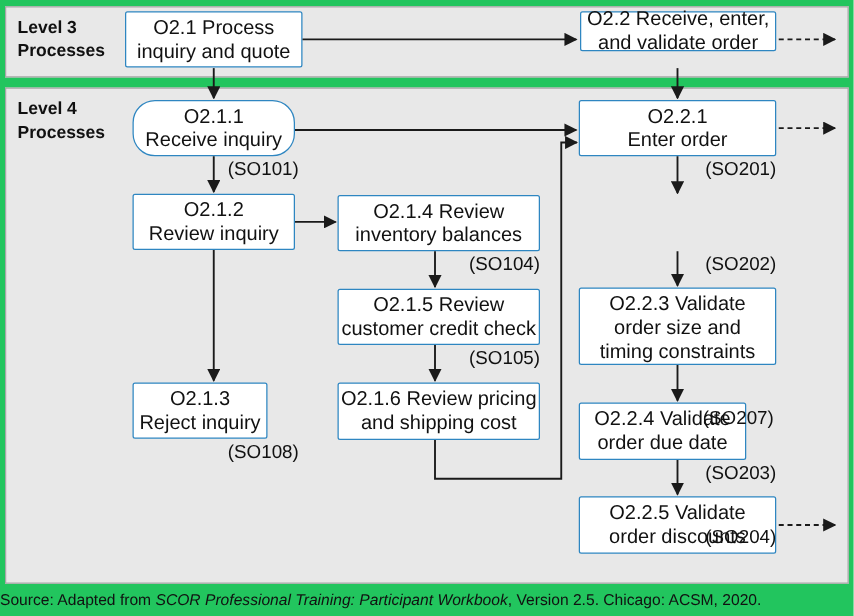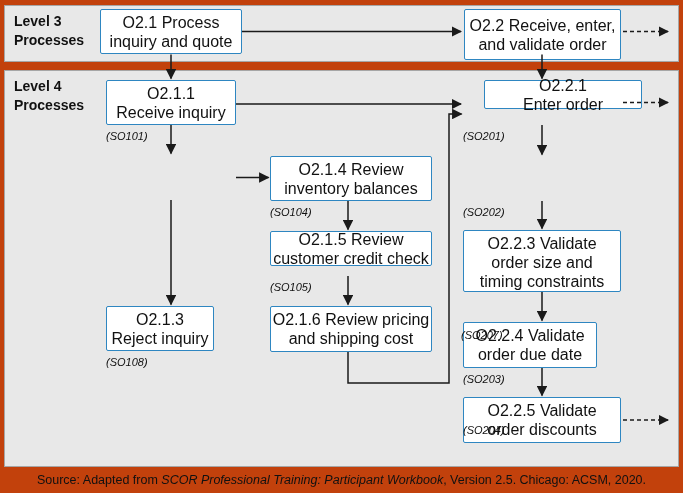--- a/index.html
+++ b/index.html
@@ -1,21 +1,21 @@
 <!DOCTYPE html>
 <html><head>
 <meta charset="utf-8">
 <style>
   html, body { margin: 0; padding: 0; background: #ffffff; }
   body {
     width: 683px; height: 493px;
     font-family: "Liberation Sans", sans-serif;
     color: #111111;
   }
-  .canvas { position: relative; width: 683px; height: 493px; background: #c2410c; overflow: hidden; }
+  .canvas { position: relative; width: 683px; height: 493px; background: #22c55e; overflow: hidden; }
 
   .band {
     position: absolute;
     background: #e8e8e8;
     border: 1px solid #a6a6a6;
     box-sizing: border-box;
   }
   .band-level3 { left: 4px; top: 5px;  width: 675px; height: 57px; }
   .band-level4 { left: 4px; top: 70px; width: 675px; height: 397px; }
 
@@ -32,57 +32,57 @@
     border-radius: 2px;
     box-sizing: border-box;
     display: flex; align-items: center; justify-content: center;
     text-align: center;
     font-size: 16px; line-height: 19px;
   }
   .node span { white-space: pre-line; }
 
   
   .n-o21  { left: 100px; top: 9px;   width: 142px; height: 45px; }
-  .n-o22  { left: 464px; top: 9px;   width: 157px; height: 51px; }
-  .n-o211 { left: 106px; top: 80px;  width: 130px; height: 45px; }
+  .n-o22  { left: 464px; top: 9px;   width: 157px; height: 32px; }
+  .n-o211 { left: 106px; top: 80px;  width: 130px; height: 45px; border-radius: 18px; }
   .n-o212 { left: 106px; top: 155px; width: 130px; height: 45px; }
   .n-o213 { left: 106px; top: 306px; width: 108px; height: 45px; }
   .n-o214 { left: 270px; top: 156px; width: 162px; height: 45px; }
-  .n-o215 { left: 270px; top: 231px; width: 162px; height: 35px; }
+  .n-o215 { left: 270px; top: 231px; width: 162px; height: 45px; }
   .n-o216 { left: 270px; top: 306px; width: 162px; height: 46px; }
-  .n-o221 { left: 484px; top: 80px;  width: 158px; height: 29px; }
+  .n-o221 { left: 463px; top: 80px;  width: 158px; height: 45px; }
   .n-o222 { left: 463px; top: 156px; width: 158px; height: 45px; }
   .n-o223 { left: 463px; top: 230px; width: 158px; height: 62px; align-items: flex-end; }
   .n-o224 { left: 463px; top: 322px; width: 134px; height: 46px; }
   .n-o225 { left: 463px; top: 397px; width: 158px; height: 46px; }
 
   .code {
     position: absolute;
-    font-style: italic; font-size: 11px; line-height: 16px;
-    text-align: left;
+    font-size: 15px; line-height: 16px;
+    text-align: right;
   }
   .c-so101 { left: 106px; top: 128px; width: 133px; }
   .c-so102 { left: 106px; top: 203px; width: 133px; }
   .c-so108 { left: 106px; top: 354px; width: 133px; }
   .c-so104 { left: 270px; top: 204px; width: 162px; }
   .c-so105 { left: 270px; top: 279px; width: 162px; }
   .c-so106 { left: 270px; top: 355px; width: 162px; }
   .c-so201 { left: 463px; top: 128px; width: 158px; }
   .c-so202 { left: 463px; top: 204px; width: 158px; }
   .c-so207 { left: 461px; top: 295px; width: 158px; margin-top: 32px; }
   .c-so203 { left: 463px; top: 371px; width: 158px; }
   .c-so204 { left: 463px; top: 422px; width: 158px; }
 
   svg.wires { position: absolute; left: 0; top: 0; z-index: 5; pointer-events: none; }
   .wire  { fill: none; stroke: #1a1a1a; stroke-width: 1.5; }
   .wire.dashed { stroke-dasharray: 4 3; }
 
   .source {
     position: absolute; left: 0; top: 473px; width: 683px;
-    text-align: center; font-size: 12.5px;
+    text-align: left; font-size: 12.5px;
   }
   .source .it { font-style: italic; }
 </style>
 </head>
 <body>
 
 <div class="canvas">
 
   <div class="band band-level3">
     <div class="band-label">Level 3
@@ -98,20 +98,24 @@
 inquiry and quote</span>
   </div>
   <div class="node n-o22">
     <span>O2.2 Receive, enter,
 and validate order</span>
   </div>
 
   <div class="node n-o211">
     <span>O2.1.1
 Receive inquiry</span>
+  </div>
+  <div class="node n-o212">
+    <span>O2.1.2
+Review inquiry</span>
   </div>
   <div class="node n-o213">
     <span>O2.1.3
 Reject inquiry</span>
   </div>
 
   <div class="node n-o214">
     <span>O2.1.4 Review
 inventory balances</span>
   </div>

